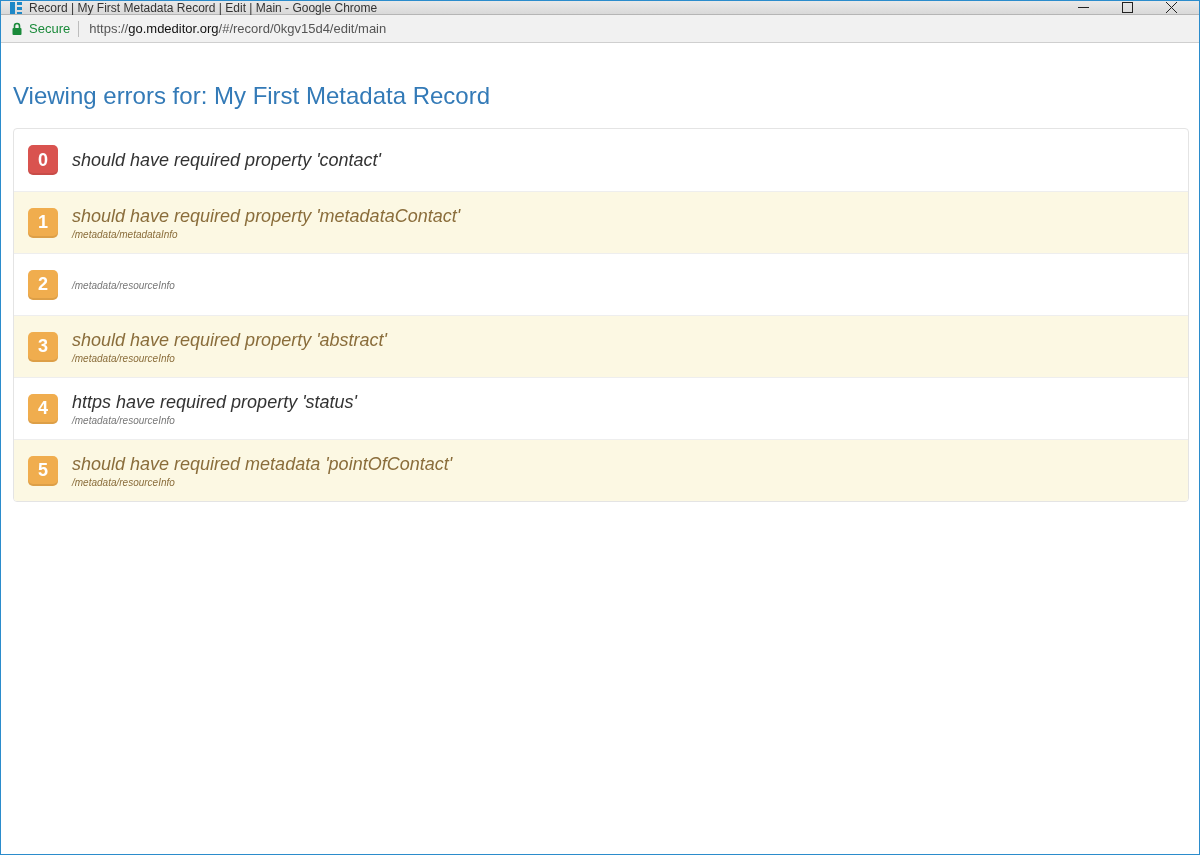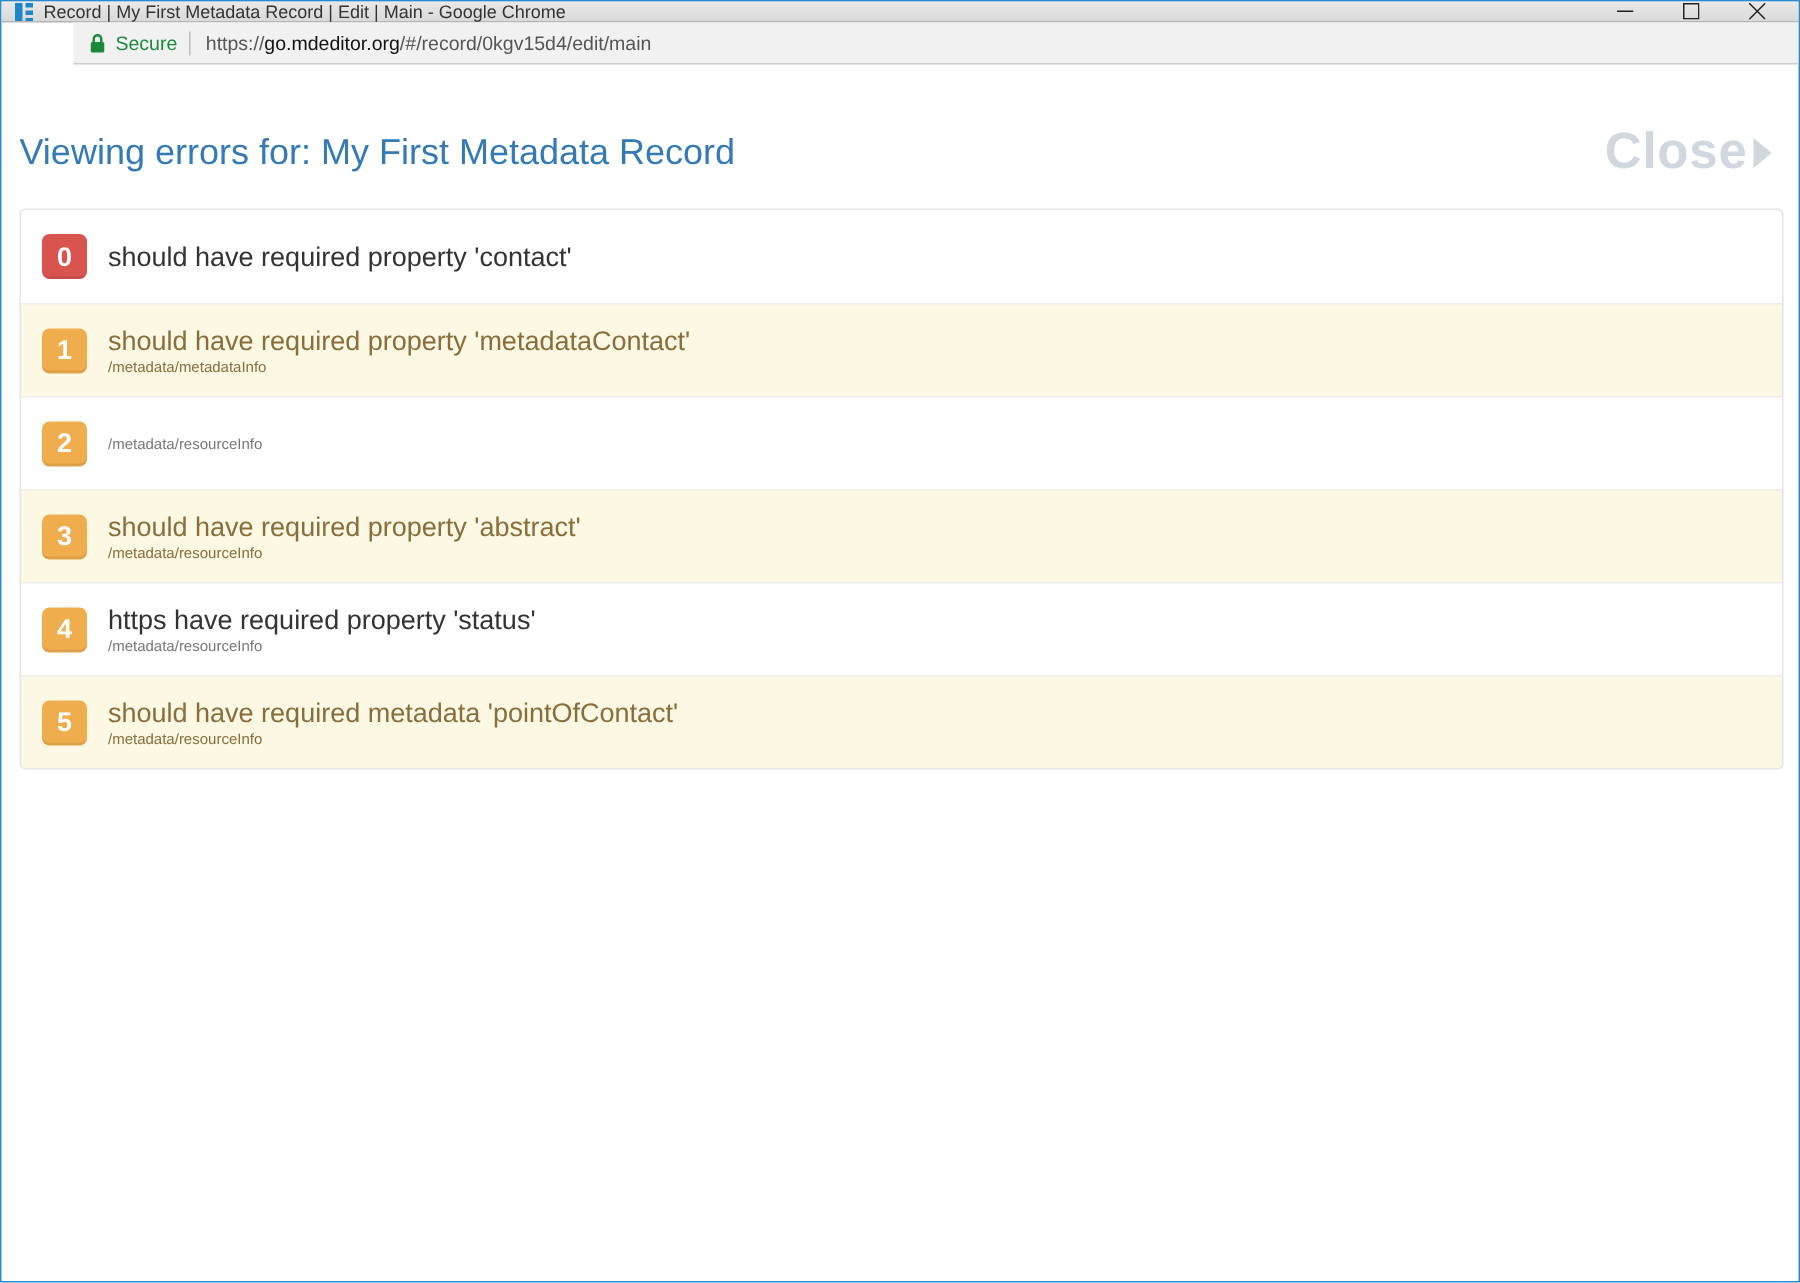--- a/index.html
+++ b/index.html
@@ -32,21 +32,20 @@
   
   .addrbar {
     height: 28px;
     background: #f1f1f1;
     border-bottom: 1px solid #cfcfcf;
     display: flex;
     align-items: center;
     padding: 0 10px;
     font-size: 13px;
     color: #555;
-    margin-left: 48px;
   }
   .addrbar .lock-icon { margin-right: 6px; display: inline-flex; }
   .addrbar .secure-label { color: #1a8a3a; margin-right: 8px; }
   .addrbar .divider { width: 1px; height: 16px; background: #bdbdbd; margin-right: 10px; }
   .addrbar .url { color: #555; text-align: center; }
   .addrbar .url .host { color: #111; }
 
   
   .content { padding: 35px 8px 10px 10px; }
   .header-row {
@@ -94,21 +93,21 @@
     min-width: 30px; height: 30px;
     border-radius: 5px;
     color: #fff;
     font-weight: 600;
     font-size: 18px;
     display: flex; align-items: center; justify-content: center;
     box-shadow: inset 0 -2px 0 rgba(0,0,0,0.08);
   }
   .badge.red { background: #d9534f; }
   .badge.orange { background: #f0ad4e; }
-  .error-text { display: flex; flex-direction: column; }
+  .error-text { display: flex; flex-direction: column; font-style: italic; }
   .error-msg { font-size: 18px; color: #333; }
   .error-item.striped .error-msg { color: #8a6d3b; }
   .error-path { font-size: 10px; color: #777; margin-top: 2px; }
   .error-item.striped .error-path { color: #8a6d3b; }
 </style>
 </head>
 <body>
 
 <div class="titlebar">
   <span class="app-icon">
@@ -151,24 +150,20 @@
   <span class="url">
     <span>https://</span><span class="host">go.mdeditor.org</span><span>/#/record/0kgv15d4/edit/main</span>
   </span>
 </div>
 
 <div class="content">
   <div class="header-row">
     <h2 class="page-title">
       <span>Viewing errors for: </span><span>My First Metadata Record</span>
     </h2>
-    <div class="close-btn">
-      <span>Close</span>
-      <span class="caret"></span>
-    </div>
   </div>
 
   <div class="error-list" id="error-list">
 
   <div class="error-item">
         <div class="badge red">0</div>
         <div class="error-text">
           <div class="error-msg">should have required property 'contact'</div>
         </div>
       </div>

